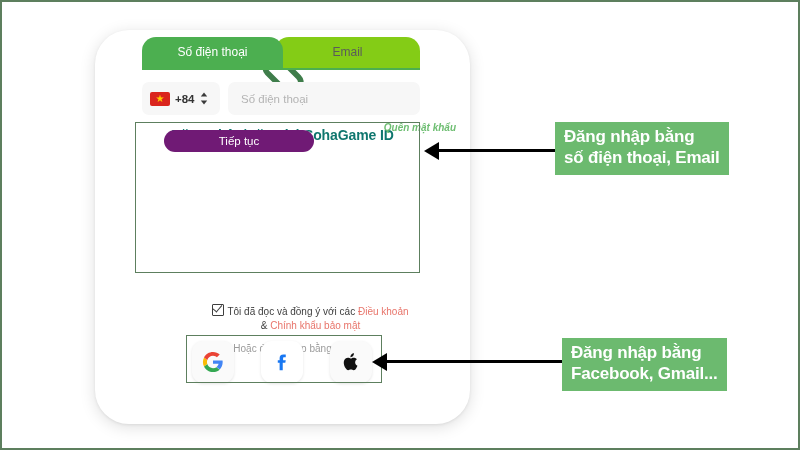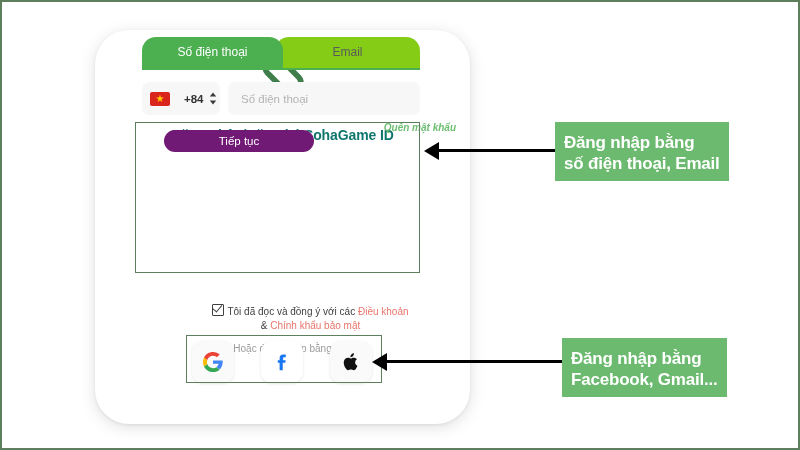--- a/index.html
+++ b/index.html
@@ -139,21 +139,21 @@
     border-radius: 2px;
     display: flex;
     align-items: center;
     justify-content: center;
     flex: none;
   }
   .flag-star { font-size: 10px; color: #ffcd00; line-height: 1; }
   .cc-code {
     font-size: 11.5px;
     color: #333333;
-    margin-left: 14px;
+    margin-left: 5px;
     font-weight: bold;
   }
   .cc-arrows {
     margin-left: 5px;
     font-size: 9px;
     color: #3a3a3a;
     line-height: 1;
     display: flex;
     flex-direction: column;
   }
@@ -273,21 +273,21 @@
   .social-btn.fb { background: #ffffff; }
 
   
   .callout {
     position: absolute;
     background: #6cba6f;
     color: #ffffff;
     font-size: 17px;
     font-weight: bold;
     line-height: 21px;
-    padding: 10px 9px 7px 9px;
+    padding: 4px 9px 7px 9px;
     letter-spacing: -0.2px;
     white-space: pre-line;
   }
   #callout-top    { left: 553px; top: 120px; }
   #callout-bottom { left: 560px; top: 336px; }
 
   
   .arrow-line {
     position: absolute;
     height: 3px;

